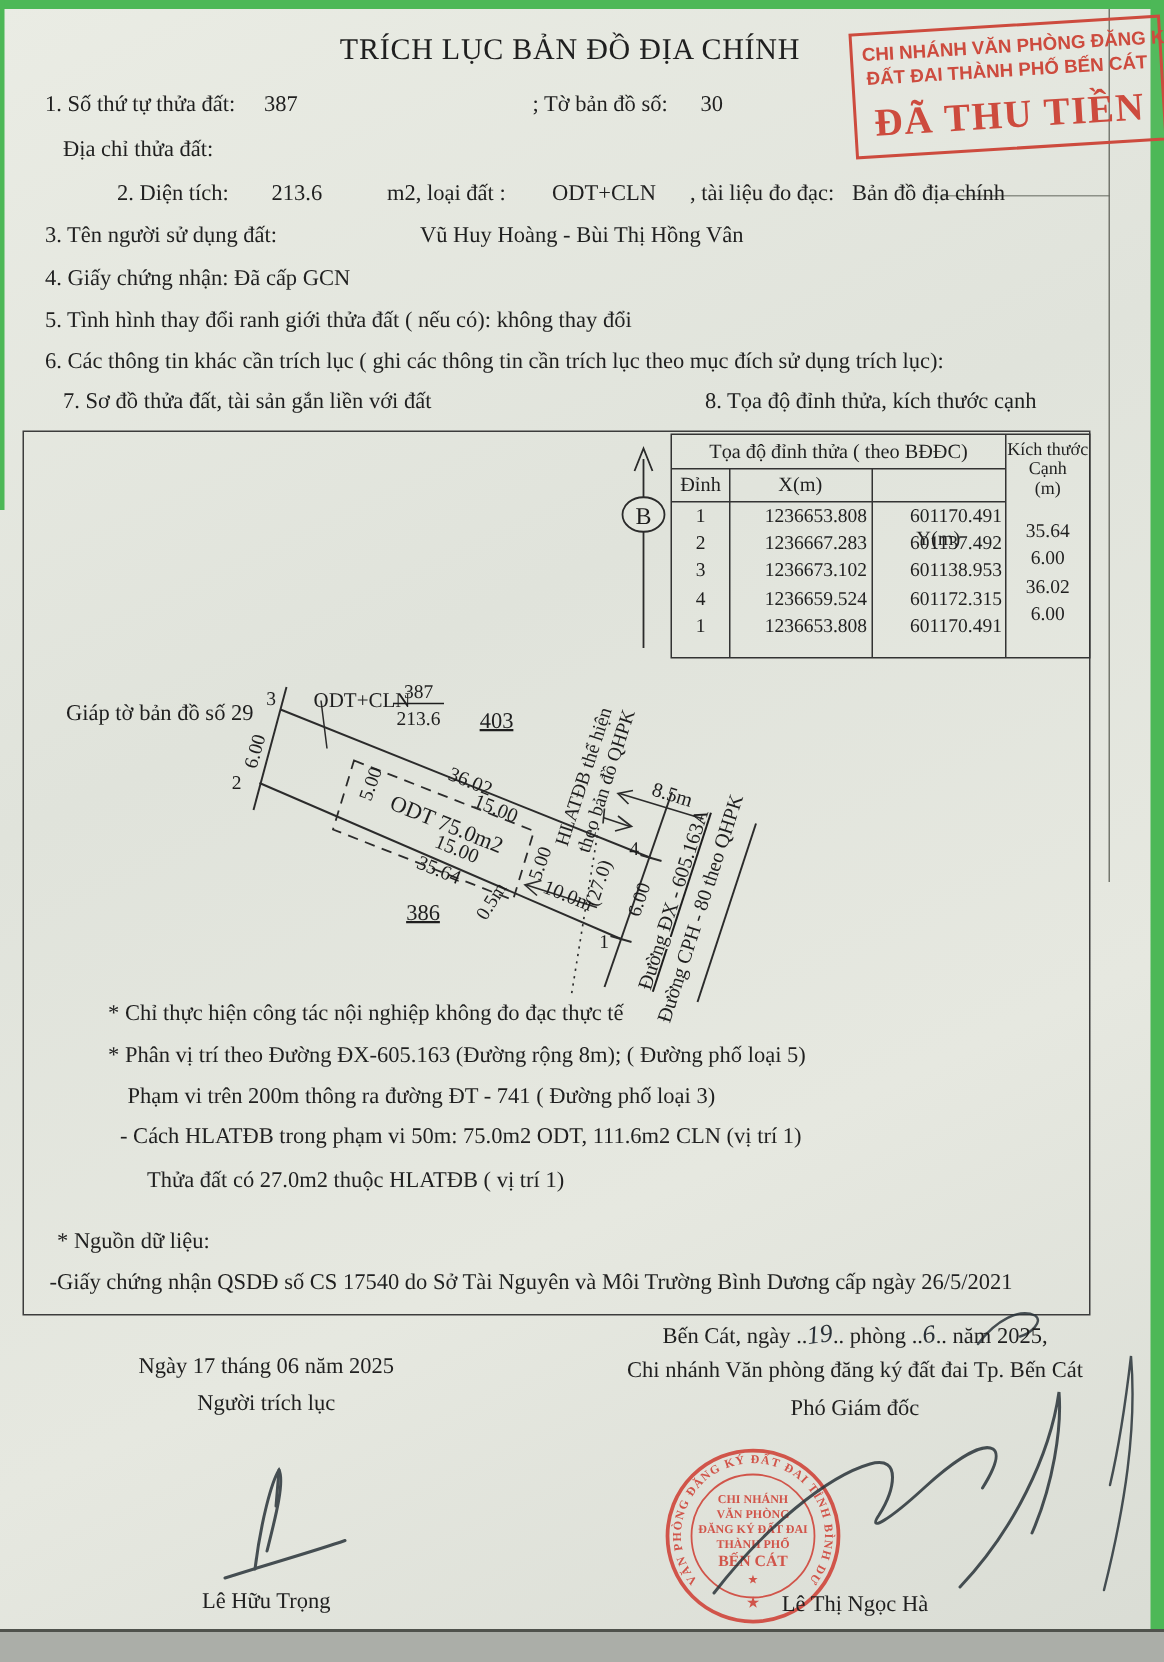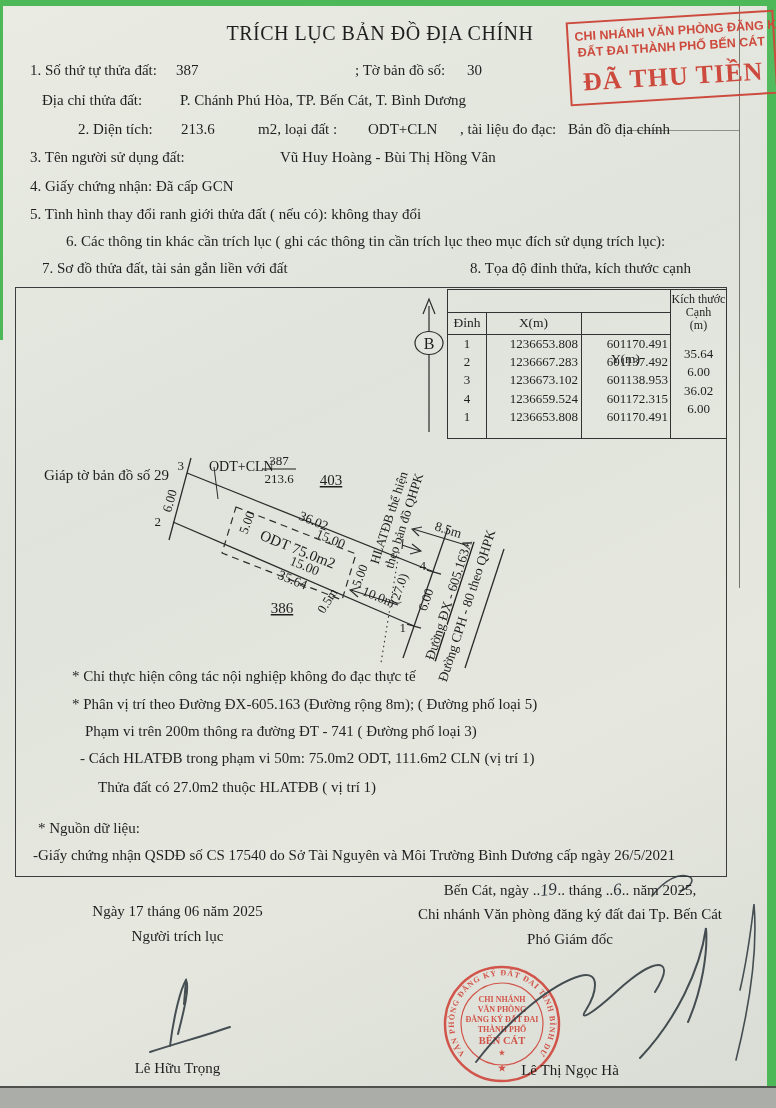--- a/index.html
+++ b/index.html
@@ -48,48 +48,48 @@
 </div>
 
 <div class="abs t15" style="left:0;top:62px;width:776px;height:20px;">
   <span class="abs" style="left:30px;text-align:right;">1. Số thứ tự thửa đất:</span>
   <span class="abs" style="left:176px;">387</span>
   <span class="abs" style="left:355px;">; Tờ bản đồ số:</span>
   <span class="abs" style="left:467px;">30</span>
 </div>
 <div class="abs t15" style="left:0;top:92px;width:776px;height:20px;">
   <span class="abs" style="left:42px;">Địa chỉ thửa đất:</span>
-  <span class="abs" style="left:180px;">P. Chánh Phú Hòa, TP. Bến Cát, T. Bình Dương</span>
 </div>
 <div class="abs t15" style="left:0;top:121px;width:776px;height:20px;margin-left:48px;">
   <span class="abs" style="left:30px;">2. Diện tích:</span>
   <span class="abs" style="left:133px;">213.6</span>
   <span class="abs" style="left:210px;">m2, loại đất :</span>
   <span class="abs" style="left:320px;">ODT+CLN</span>
   <span class="abs" style="left:412px;">, tài liệu đo đạc:</span>
   <span class="abs" style="left:520px;">Bản đồ địa chính</span>
 </div>
 <div class="abs t15" style="left:0;top:149px;width:776px;height:20px;">
   <span class="abs" style="left:30px;">3. Tên người sử dụng đất:</span>
   <span class="abs" style="left:236px;margin-left:44px;">Vũ Huy Hoàng - Bùi Thị Hồng Vân</span>
 </div>
 <div class="abs t15" style="left:30px;top:178px;">4. Giấy chứng nhận: Đã cấp GCN</div>
 <div class="abs t15" style="left:30px;top:206px;">5. Tình hình thay đổi ranh giới thửa đất ( nếu có): không thay đổi</div>
-<div class="abs t15" style="left:30px;top:233px;margin-left:36px;">6. Các thông tin khác cần trích lục ( ghi các thông tin cần trích lục theo mục đích sử dụng trích lục):</div>
+<div class="abs t15" style="left:30px;top:233px;">6. Các thông tin khác cần trích lục ( ghi các thông tin cần trích lục theo mục đích sử dụng trích lục):</div>
 <div class="abs t15" style="left:42px;top:260px;">7. Sơ đồ thửa đất, tài sản gắn liền với đất</div>
 <div class="abs t15" style="left:470px;top:260px;">8. Tọa độ đỉnh thửa, kích thước cạnh</div>
 
 <div class="abs bigbox" style="left:15px;top:287px;width:710px;height:588px;"></div>
 
 <div class="abs tbl" style="left:447px;top:289px;width:278px;height:148px;">
   <div class="vline" style="left:38px;top:22px;width:1px;height:126px;"></div>
   <div class="vline" style="left:133px;top:22px;width:1px;height:126px;"></div>
   <div class="vline" style="left:222px;top:0;width:1px;height:148px;"></div>
   <div class="hline" style="left:0;top:22px;width:222px;height:1px;"></div>
   <div class="hline" style="left:0;top:44px;width:222px;height:1px;"></div>
+  <div class="cell" style="left:0;top:3px;width:222px;text-align:center;font-size:13.5px;">Tọa độ đỉnh thửa ( theo BĐĐC)</div>
   <div class="cell" style="left:223px;top:3px;width:55px;text-align:center;font-size:12px;white-space:normal;line-height:13px;">
     <span>Kích thước Cạnh</span><br>
     <span>(m)</span>
   </div>
   <div class="cell" style="left:0;top:25px;width:38px;text-align:center;font-size:13.5px;">Đỉnh</div>
   <div class="cell" style="left:38px;top:25px;width:95px;text-align:center;font-size:13.5px;">X(m)</div>
   <div class="cell" style="left:133px;top:25px;width:89px;text-align:center;font-size:13.5px;margin-top:36px;">Y(m)</div>
 
   <div class="cell" style="left:0;top:46px;width:38px;text-align:center;">1</div>
   <div class="cell" style="left:40px;top:46px;width:90px;text-align:right;">1236653.808</div>
@@ -210,21 +210,21 @@
   </g>
   <g stroke="#2a343a" stroke-width="2" fill="none" stroke-linecap="round" opacity="0.85">
     <path d="M 476,1062 C 510,1018 552,984 580,976 C 602,970 596,994 586,1010 C 578,1022 592,1014 616,992 C 638,972 655,962 662,966 C 668,970 660,984 655,992"></path>
     <path d="M 640,1058 C 676,1020 700,970 706,928 C 708,952 702,990 688,1022"></path>
     <path d="M 652,896 C 664,880 680,872 690,877 C 696,881 687,889 680,891" stroke-width="1.6"></path>
     <path d="M 736,1060 C 750,1004 758,952 754,904 C 751,930 747,960 740,990" stroke-width="1.6"></path>
   </g>
 </svg>
 
 <div class="abs t15 center" style="left:380px;top:880px;width:380px;">
-  <span>Bến Cát, ngày ..</span><span class="hand">19</span><span>.. tháng ..</span><span class="hand">6</span><span>.. năm  2025,</span>
+  <span>Bến Cát, ngày ..</span><span class="hand">19</span><span>.. phòng ..</span><span class="hand">6</span><span>.. năm  2025,</span>
 </div>
 <div class="abs t15 center" style="left:380px;top:906px;width:380px;">Chi nhánh Văn phòng đăng ký đất đai Tp. Bến Cát</div>
 <div class="abs t15 center" style="left:380px;top:931px;width:380px;">Phó Giám đốc</div>
 <div class="abs t15 center" style="left:430px;top:1062px;width:280px;">Lê Thị Ngọc Hà</div>
 
 <div class="abs t15 center" style="left:55px;top:903px;width:245px;">Ngày 17 tháng 06 năm 2025</div>
 <div class="abs t15 center" style="left:55px;top:928px;width:245px;">Người trích lục</div>
 <div class="abs t15 center" style="left:55px;top:1060px;width:245px;">Lê Hữu Trọng</div>
 
 </body></html>

